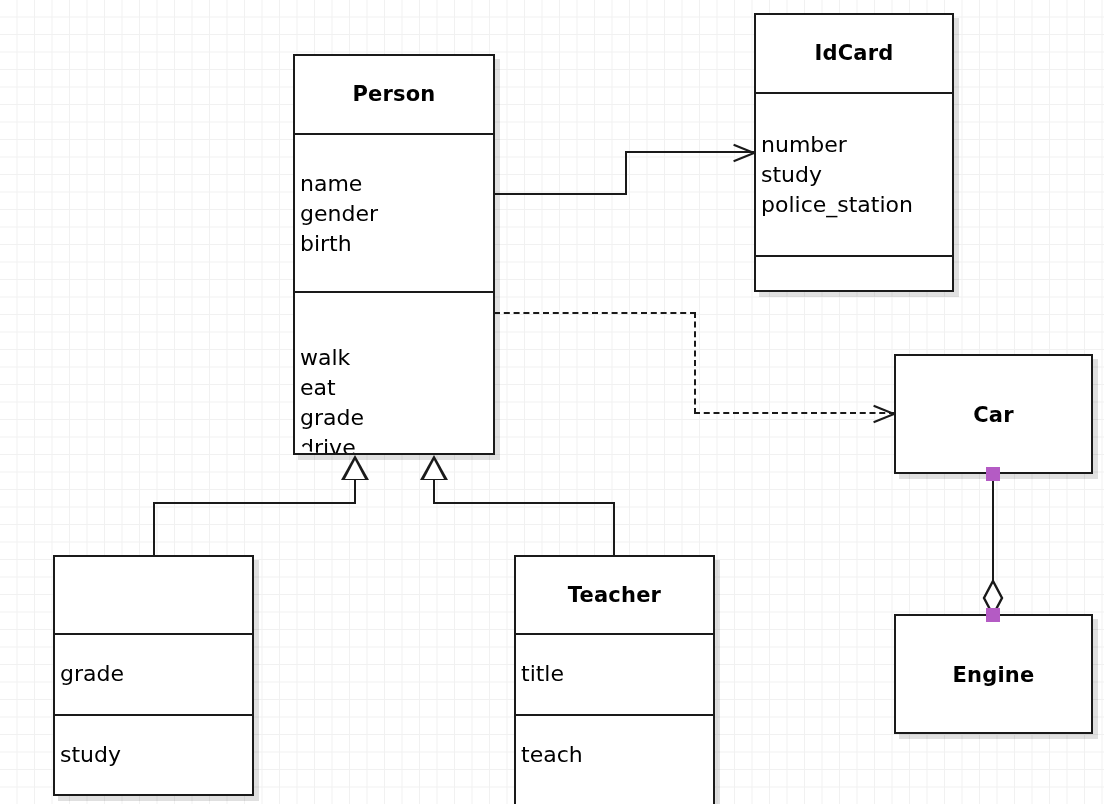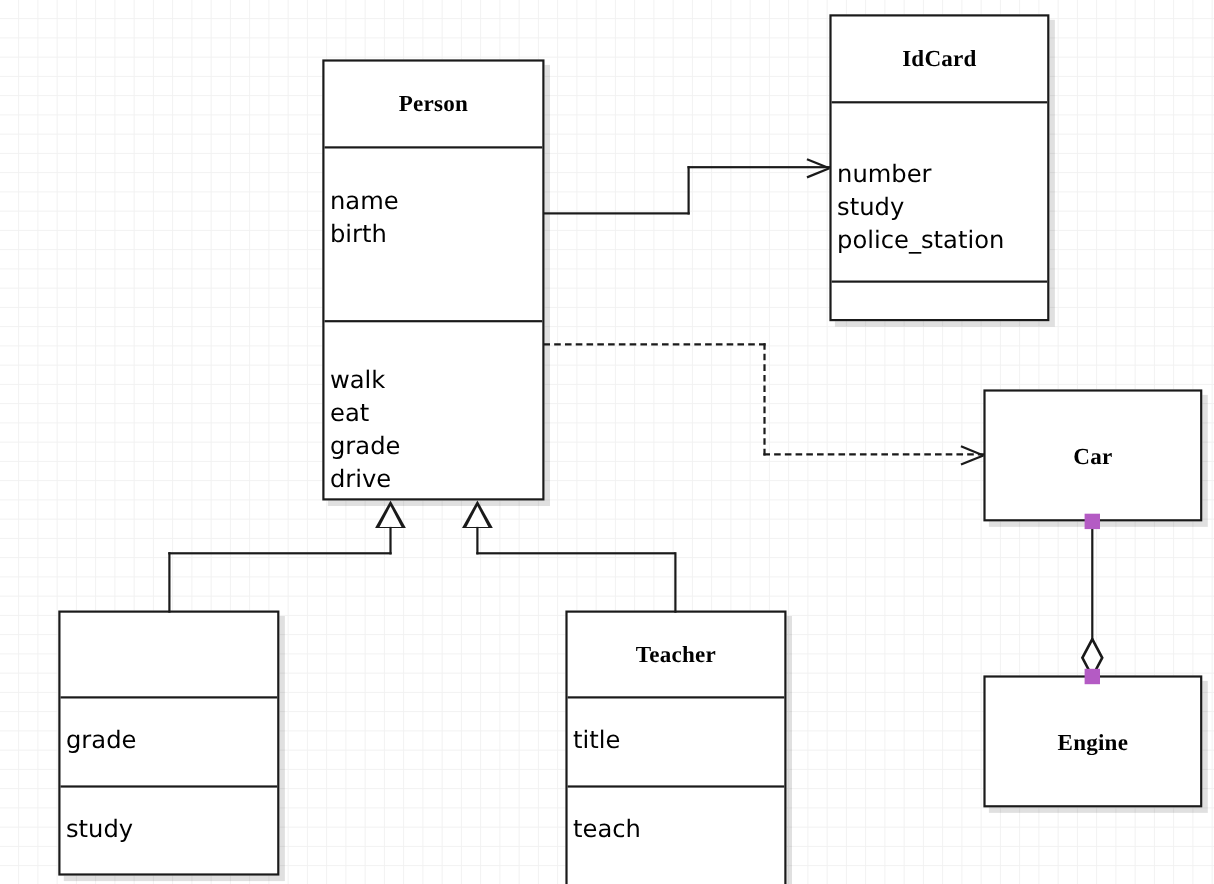--- a/index.html
+++ b/index.html
@@ -45,21 +45,20 @@
     border-top: 2px solid #1a1a1a;
   }
   .cls-title {
     width: 100%;
     text-align: center;
     font-weight: bold;
     font-size: 21px;
     color: #000000;
     letter-spacing: 0.2px;
     white-space: nowrap;
-    font-family: Liberation Serif, serif;
   }
   .member-list {
     position: absolute;
     left: 5px;
     right: 2px;
     font-size: 22px;
     line-height: 30px;
     color: #000000;
   }
   .member-list .member {
@@ -156,40 +155,41 @@
 <div id="canvas">
 
   <div class="uml-class" style="left:293px; top:54px; width:202px; height:401px;">
     <div class="uml-compartment" style="top:0; height:79px;">
       <div class="cls-title" style="position:absolute; top:26px;">Person</div>
     </div>
     <div class="divider" style="top:77px;"></div>
     <div class="uml-compartment" style="top:79px; height:156px;">
       <div class="member-list" style="top:34px;">
         <div class="member">name</div>
+        <div class="member">gender</div>
         <div class="member">birth</div>
       </div>
     </div>
     <div class="divider" style="top:235px;"></div>
-    <div class="uml-compartment" style="top:243px; bottom:0;border-radius:24px;">
+    <div class="uml-compartment" style="top:254px; bottom:0;border-radius:24px;">
       <div class="member-list" style="top:33px;">
         <div class="member">walk</div>
         <div class="member">eat</div>
         <div class="member">grade</div>
         <div class="member">drive</div>
       </div>
     </div>
   </div>
 
   <div class="uml-class" style="left:754px; top:13px; width:200px; height:279px;">
     <div class="uml-compartment" style="top:0; height:79px;">
       <div class="cls-title" style="position:absolute; top:26px;">IdCard</div>
     </div>
     <div class="divider" style="top:77px;"></div>
-    <div class="uml-compartment" style="top:79px; height:183px;margin-top:14px;">
+    <div class="uml-compartment" style="top:79px; height:183px;">
       <div class="member-list" style="top:36px;">
         <div class="member">number</div>
         <div class="member">study</div>
         <div class="member">police_station</div>
       </div>
     </div>
     <div class="divider" style="top:240px;"></div>
     <div class="uml-compartment" style="top:242px; bottom:0;"></div>
   </div>
 

